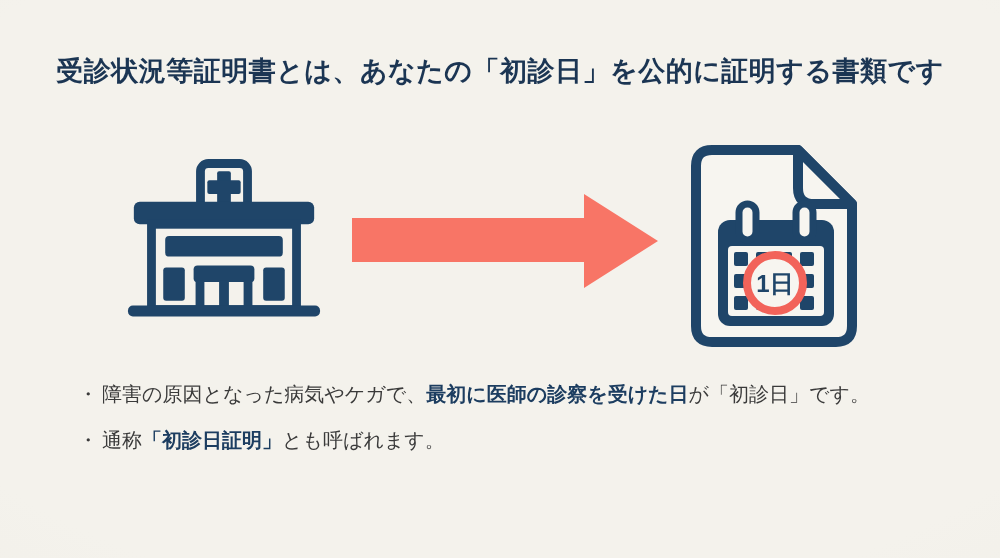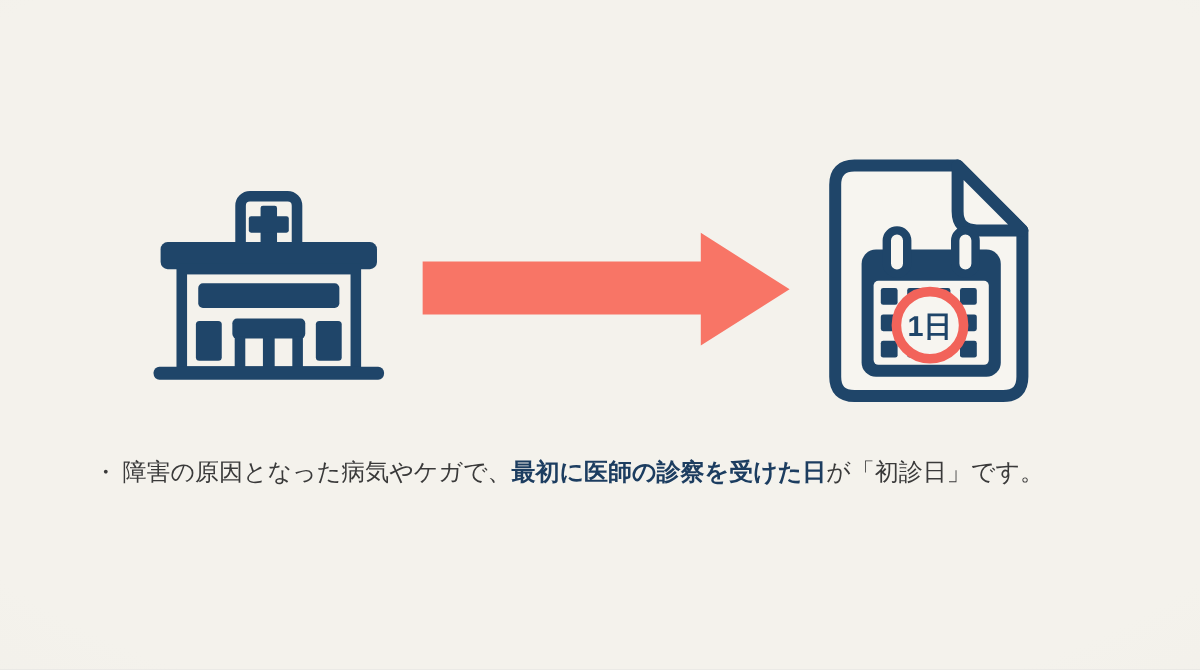--- a/index.html
+++ b/index.html
@@ -36,21 +36,21 @@
     line-height: 32px;
     font-weight: bold;
     letter-spacing: 0.5px;
     color: var(--title-navy);
   }
   .icon { position: absolute; }
   .icon svg { width: 100%; height: 100%; display: block; }
 
   .hospital-pos { left: 126px; top: 158px; width: 196px; height: 160px; }
   .arrow-pos    { left: 352px; top: 192px; width: 308px; height: 98px; }
-  .doc-pos      { left: 690px; top: 132px; width: 168px; height: 204px; text-align: center; }
+  .doc-pos      { left: 690px; top: 144px; width: 168px; height: 204px; text-align: center; }
 
   .f-navy  { fill: var(--icon-navy); }
   .s-navy  { fill: none; stroke: var(--icon-navy); }
   .sf-navy { fill: var(--bg-light); stroke: var(--icon-navy); }
   .f-coral { fill: var(--coral); }
   .sf-red  { fill: var(--bg-light); stroke: var(--circle-red); }
   .cal-day-text {
     fill: var(--icon-navy);
     font-family: "Liberation Sans", "DejaVu Sans", sans-serif;
     font-weight: bold;
@@ -76,20 +76,21 @@
   .bullets .emph {
     color: var(--emph-navy);
     font-weight: bold;
   }
 </style>
 </head>
 <body>
 
 <div class="slide">
 
+  <h1 class="title">受診状況等証明書とは、あなたの「初診日」を公的に証明する書類です</h1>
 
   <div class="diagram">
 
     <div class="icon hospital-pos">
       <svg viewBox="0 0 200 162">
 
         <rect class="s-navy" x="76" y="5" width="48" height="48" rx="8" stroke-width="9"></rect>
 
         <rect class="f-navy" x="93" y="13" width="14" height="33" rx="2"></rect>
         <rect class="f-navy" x="83" y="22" width="34" height="14" rx="2"></rect>
@@ -149,15 +150,16 @@
         <circle class="sf-red" stroke-width="8" cx="85" cy="139" r="28"></circle>
 
         <text class="cal-day-text" x="85" y="148" text-anchor="middle">1日</text>
       </svg>
     </div>
 
   </div>
 
   <ul class="bullets">
       <li><span class="marker">・</span><span>障害の原因となった病気やケガで、</span><span class="emph">最初に医師の診察を受けた日</span><span>が「初診日」です。</span></li>
+      <li><span class="marker">・</span><span>通称</span><span class="emph">「初診日証明」</span><span>とも呼ばれます。</span></li>
     </ul>
 
 </div>
 
 </body></html>

